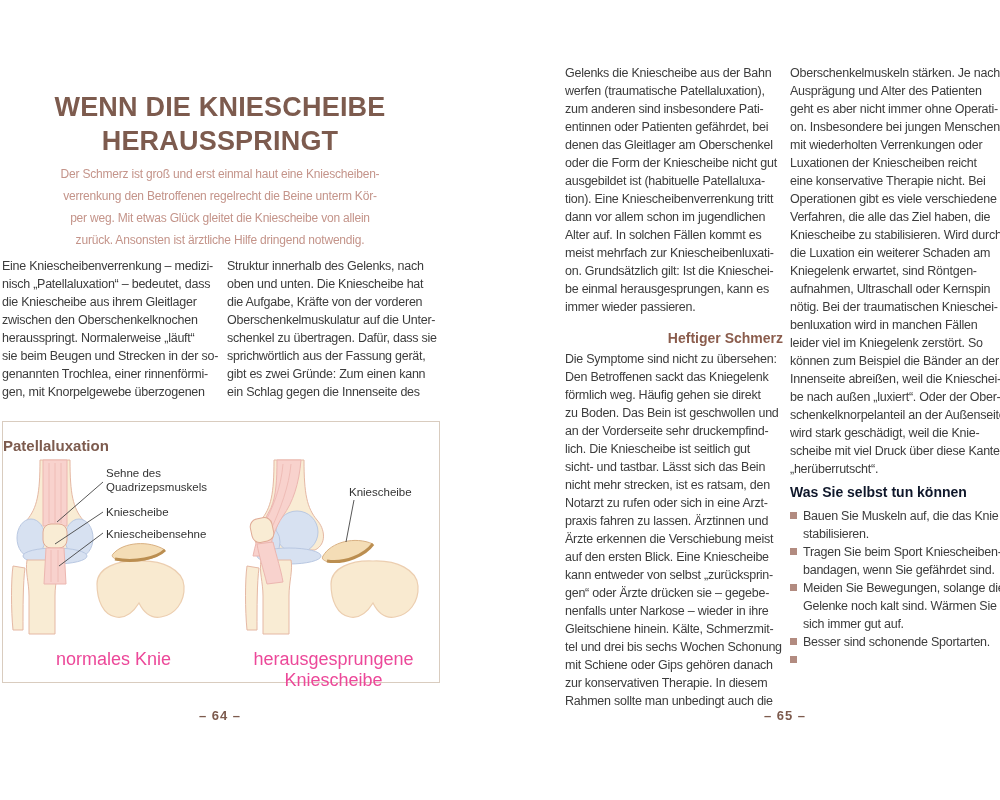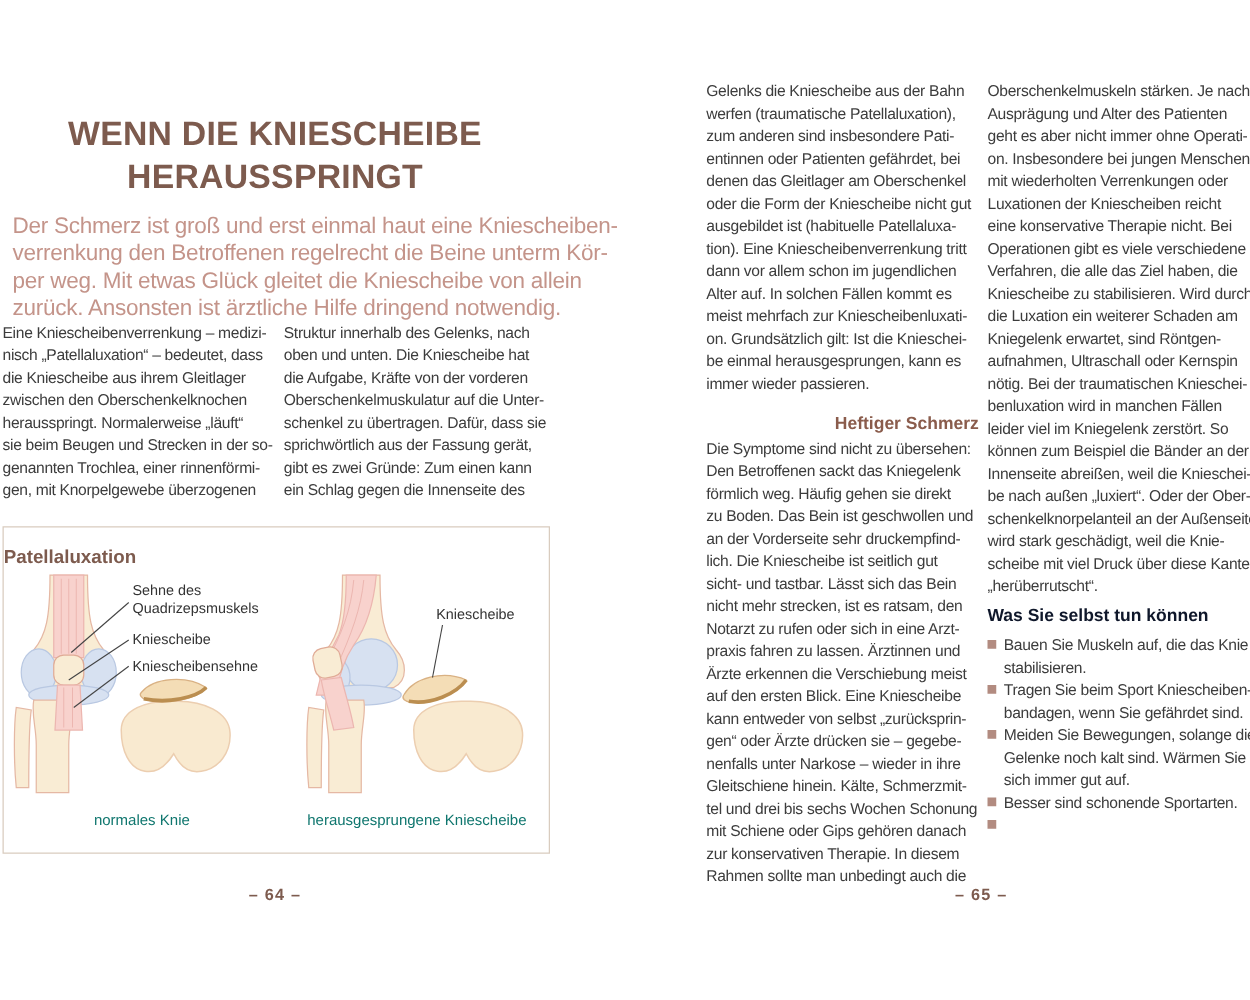--- a/index.html
+++ b/index.html
@@ -4,30 +4,30 @@
 <style>
   html,body{margin:0;padding:0;background:#ffffff;}
   body{width:1000px;height:800px;position:relative;overflow:hidden;
        font-family:"Liberation Sans",sans-serif;color:#3c3c3c;}
   .abs{position:absolute;}
   .pre{white-space:pre;}
   
   .title{left:10px;top:72px;width:420px;text-align:center;
          font-size:27px;font-weight:bold;line-height:34px;color:#7d5b4e;letter-spacing:.2px;}
   .intro{left:10px;top:151px;width:420px;text-align:center;
-         font-size:18px;line-height:22px;color:#c4948a;letter-spacing:-.2px;}
+         font-size:12px;line-height:22px;color:#c4948a;letter-spacing:-.2px;}
   .bodycol{font-size:12.5px;line-height:18px;letter-spacing:-.25px;color:#3c3c3c;}
   .p64c1{left:2px;top:257px;width:218px;}
   .p64c2{left:227px;top:257px;width:214px;}
   
   .figbox{left:2px;top:421px;width:436px;height:260px;border:1px solid #d9ccbf;background:#fff;}
   .figtitle{left:0;top:15px;width:436px;text-align:left;
             font-size:15px;font-weight:bold;color:#7d5b4e;}
   .figlabel{font-size:11.5px;line-height:14px;color:#333;}
-  .figcaption{font-size:12px;color:#0f766e;text-align:center;}
+  .figcaption{font-size:18px;color:#ec4899;text-align:center;}
   
   .p65c1a{left:565px;top:64px;width:218px;}
   .p65h1{left:565px;top:330px;width:218px;font-size:14px;font-weight:bold;color:#8a5c4c;}
   .p65c1b{left:565px;top:350px;width:218px;}
   .p65c2a{left:790px;top:64px;width:210px;}
   .p65h2{left:790px;top:484px;width:210px;font-size:14px;font-weight:bold;color:#0f172a;}
   .bullets{left:790px;top:507px;width:210px;margin:0;padding:0;list-style:none;}
   .bullets li{display:flex;align-items:flex-start;margin:0;padding:0;}
   .bullets .sq{flex:0 0 auto;width:7px;height:7px;background:#b28b80;margin:5px 6px 0 0;}
   .bullets .li-text{white-space:pre;font-size:12.5px;line-height:18px;letter-spacing:-.25px;}

